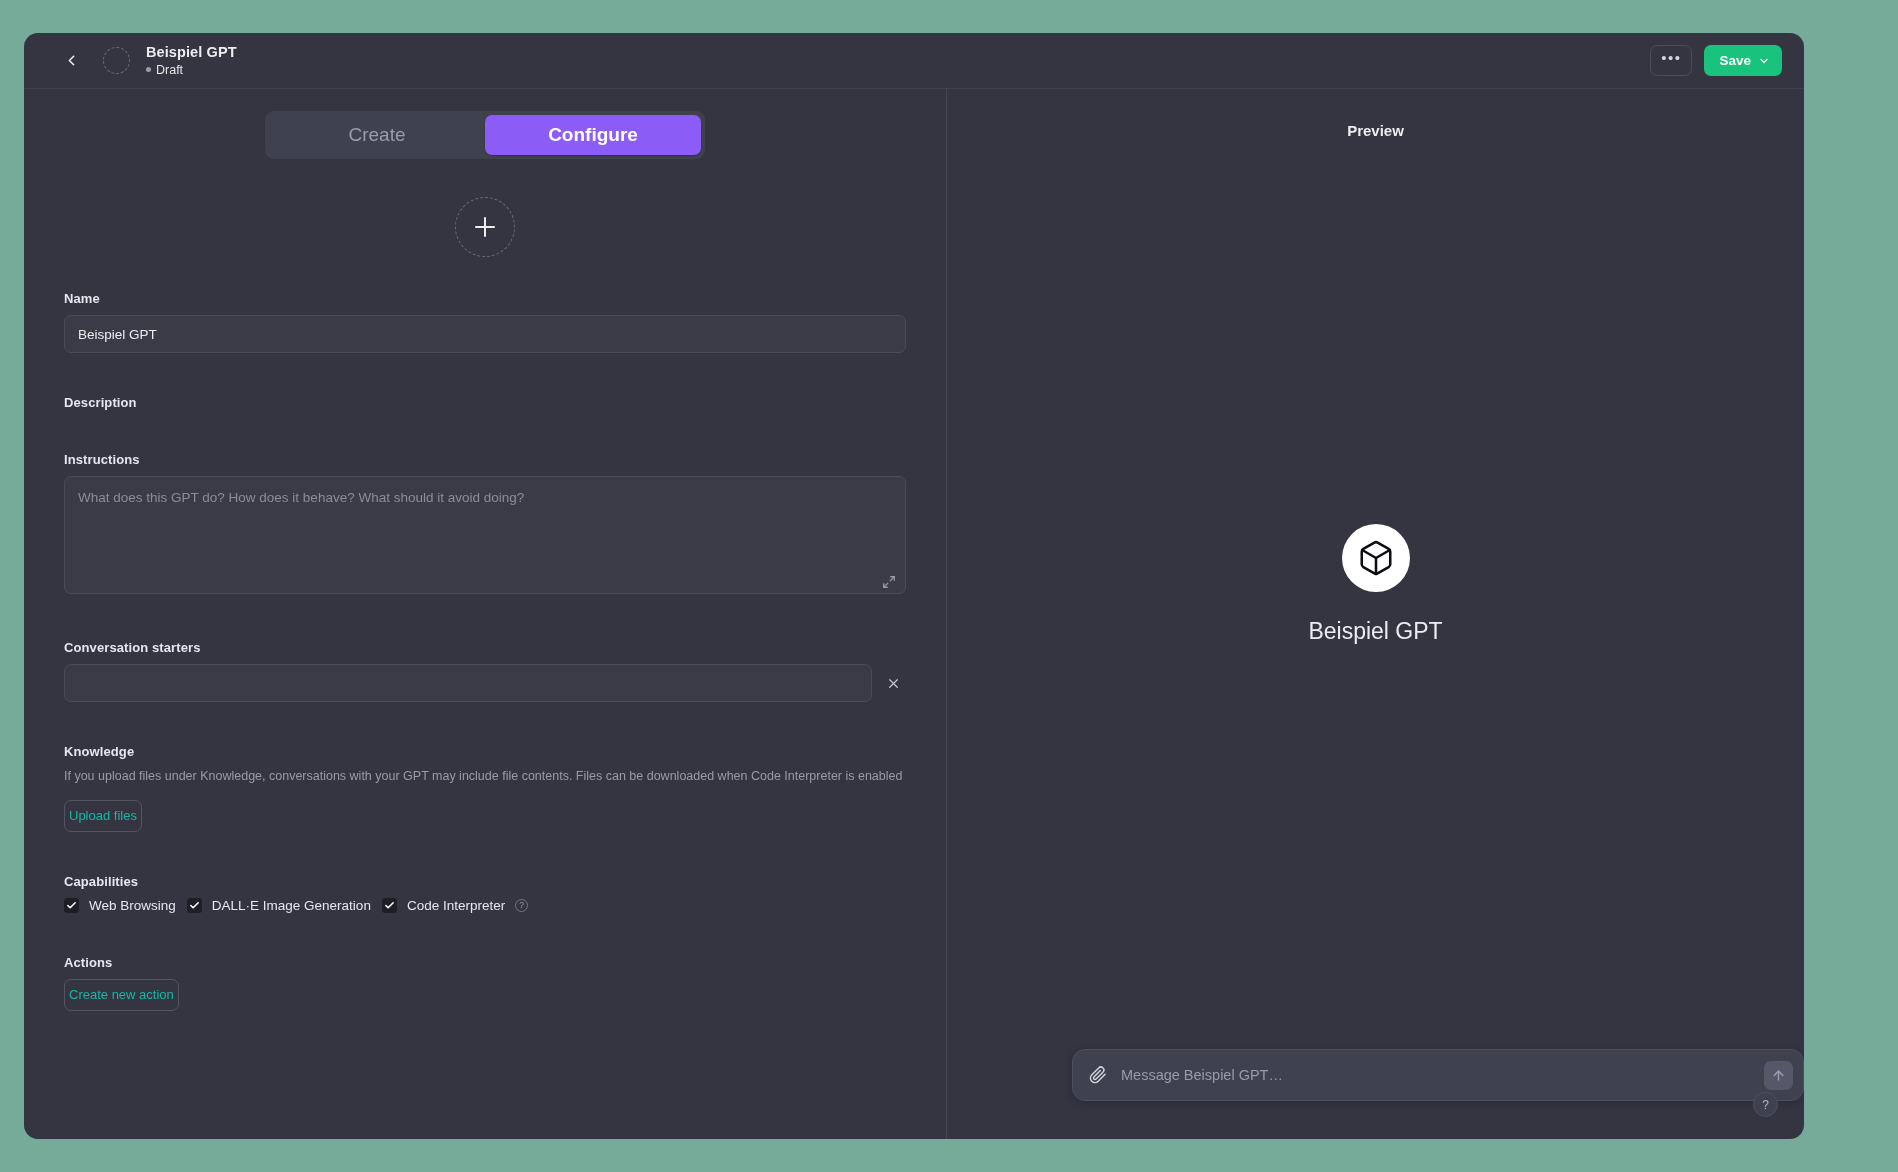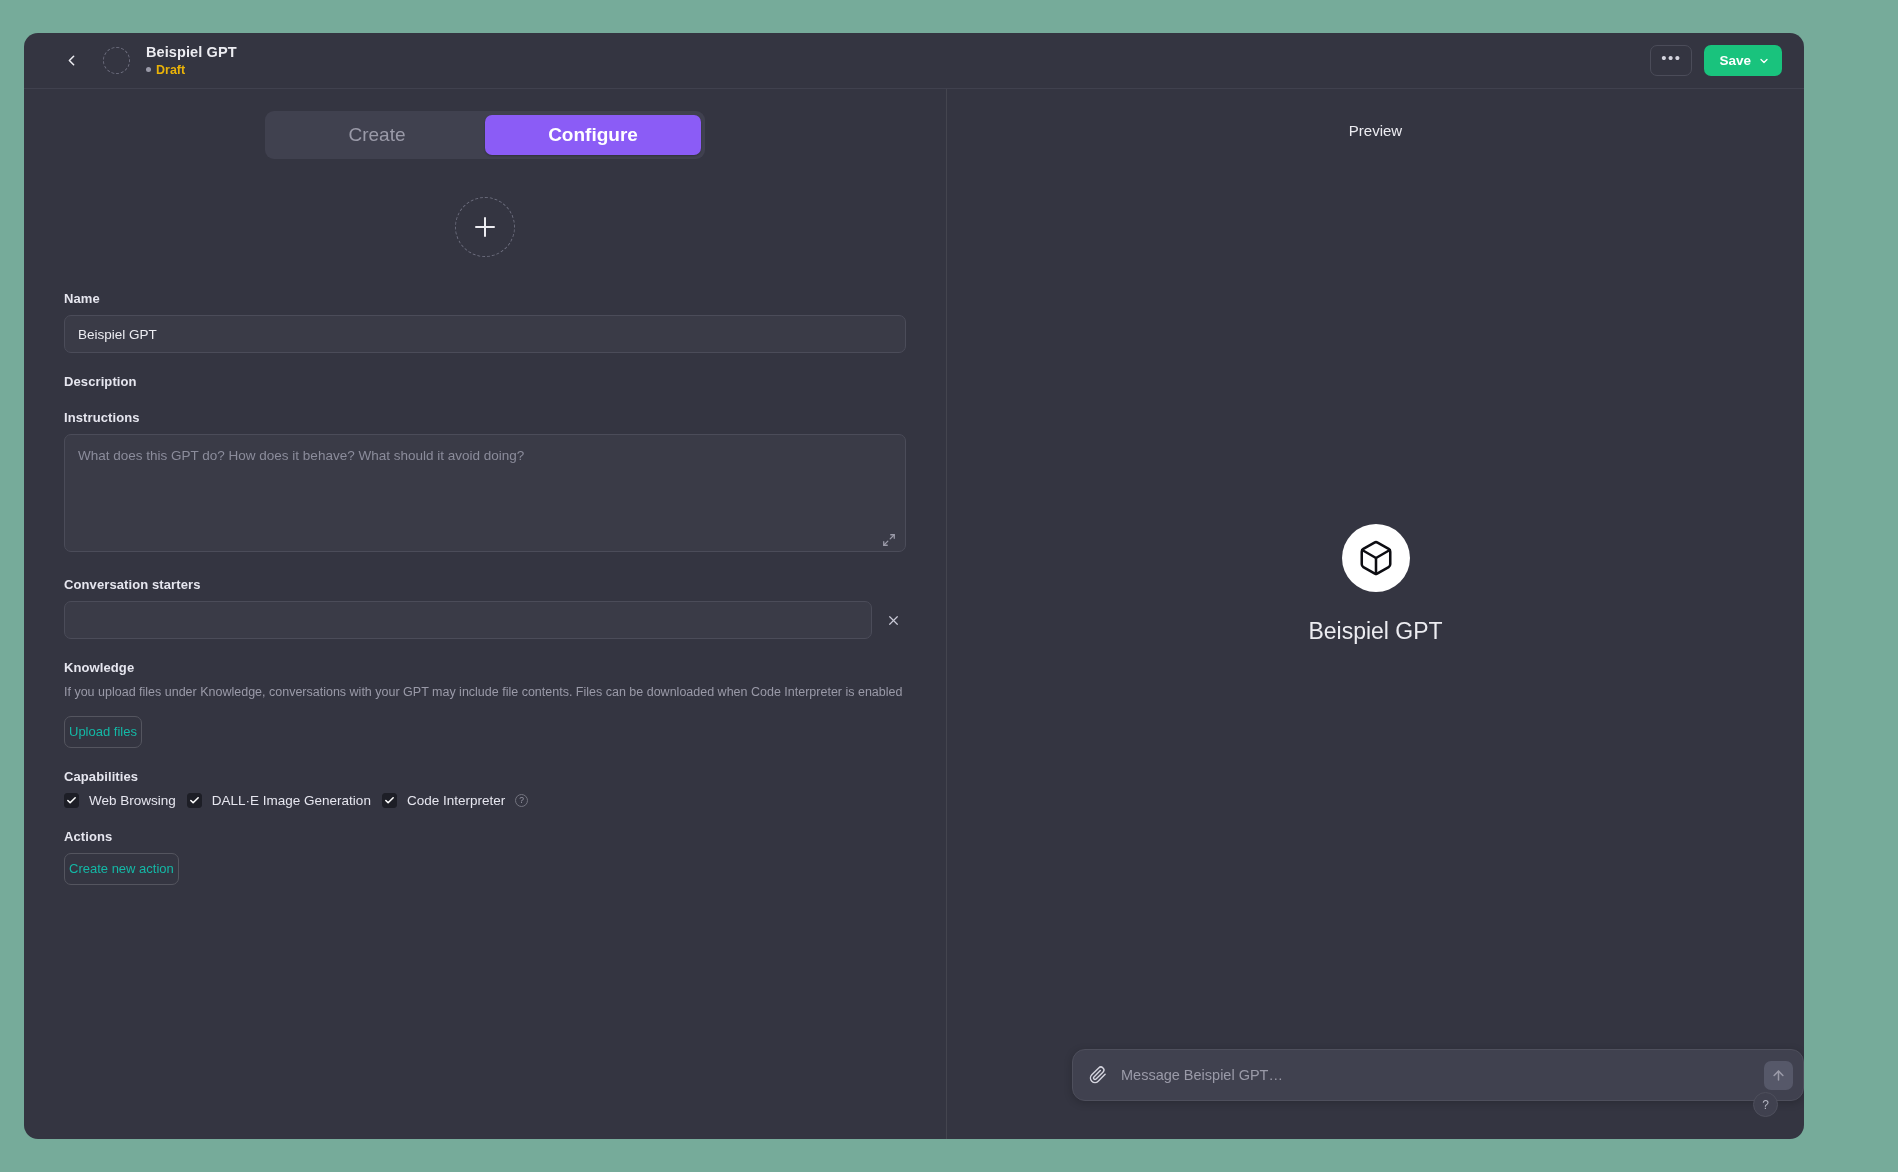--- a/index.html
+++ b/index.html
@@ -61,26 +61,25 @@
   }
   .header-title {
     font-size: 14.5px;
     font-weight: bold;
     color: #ececf1;
     line-height: 1.15;
     letter-spacing: .1px;
   }
   .header-sub {
     font-size: 12.5px;
-    color: #eab308;
+    color: #e5e5e5;
     line-height: 1.15;
     display: flex;
     align-items: center;
     gap: 5px;
-    font-weight: bold;
   }
   .dot-draft {
     width: 5px; height: 5px; border-radius: 50%;
     background: #9a9aa8;
     display: inline-block;
   }
   .header-right {
     margin-left: auto;
     display: flex;
     align-items: center;
@@ -197,21 +196,21 @@
   .plus-glyph:before { left: 9px; top: 0; width: 2.4px; height: 20px; }
   .plus-glyph:after  { top: 9px; left: 0; height: 2.4px; width: 20px; }
 
   .field-label {
     font-size: 13px;
     font-weight: bold;
     color: #e6e6ef;
     margin-bottom: 9px;
     letter-spacing: .1px;
   }
-  .field-block { margin-bottom: 21px; }
+  .field-block { margin-bottom: 42px; }
 
   .text-input {
     width: 100%;
     height: 38px;
     background: #3a3b47;
     border: 1px solid #4b4c59;
     border-radius: 7px;
     color: #ececf1;
     font-size: 13.5px;
     padding: 0 13px;
@@ -304,21 +303,21 @@
     align-items: center;
     justify-content: center;
     cursor: pointer;
     line-height: 1;
   }
 
   
   .preview-title {
     text-align: center;
     font-size: 15px;
-    font-weight: normal;
+    font-weight: bold;
     color: #ececf1;
     padding-top: 33px;
   }
   .preview-center {
     flex: 1 1 auto;
     display: flex;
     flex-direction: column;
     align-items: center;
     justify-content: center;
     gap: 26px;

